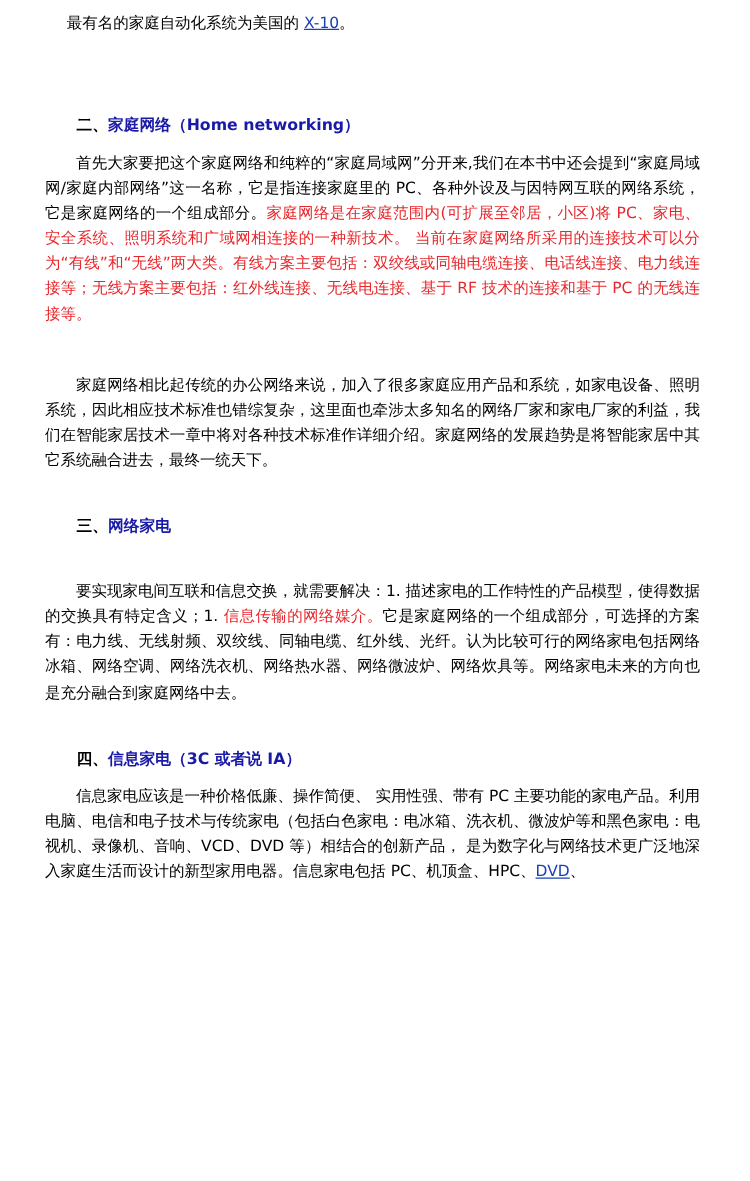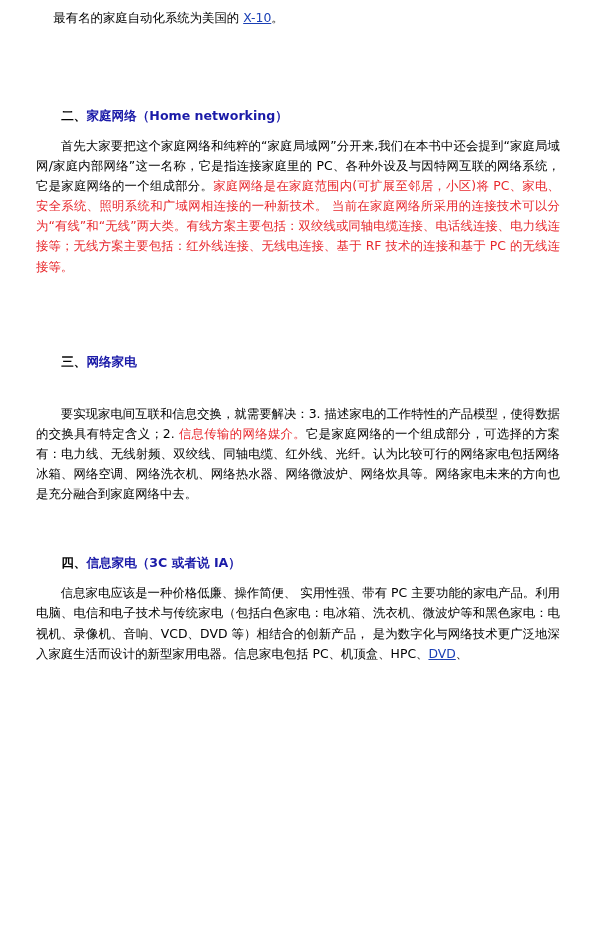--- a/index.html
+++ b/index.html
@@ -29,21 +29,21 @@
     text-justify: inter-ideograph;
     margin: 0 4px 11px 0;
   }
   .indent {
     text-indent: 2em;
   }
   .heading {
     font-size: 12.6px;
     font-weight: bold;
     color: #000000;
-    margin: 16px 0 10px 0;
+    margin: 0 0 10px 0;
     text-indent: 2em;
     line-height: 1.6;
   }
   .heading .hl {
     color: #1a1aa8;
   }
   .red {
     color: #e8272c;
   }
   .linkline {
@@ -74,29 +74,30 @@
   <p class="linkline"><span>最有名的家庭自动化系统为美国的 </span><span class="link">X-10</span><span>。</span></p>
 
   <div class="spacer-1"></div>
 
   <p class="heading"><span>二、</span><span class="hl">家庭网络（Home networking）</span></p>
 
   <p class="para indent"><span>首先大家要把这个家庭网络和纯粹的“家庭局域网”分开来,我们在本书中还会提到“家庭局域网/家庭内部网络”这一名称，它是指连接家庭里的 PC、各种外设及与因特网互联的网络系统，它是家庭网络的一个组成部分。</span><span class="red">家庭网络是在家庭范围内(可扩展至邻居，小区)将 PC、家电、安全系统、照明系统和广域网相连接的一种新技术。</span><span class="red"> 当前在家庭网络所采用的连接技术可以分为“有线”和“无线”两大类。有线方案主要包括：双绞线或同轴电缆连接、电话线连接、电力线连接等；无线方案主要包括：红外线连接、无线电连接、基于 RF 技术的连接和基于 PC 的无线连接等。</span></p>
 
   <div class="spacer-2"></div>
 
+  <p class="para indent"><span>家庭网络相比起传统的办公网络来说，加入了很多家庭应用产品和系统，如家电设备、照明系统，因此相应技术标准也错综复杂，这里面也牵涉太多知名的网络厂家和家电厂家的利益，我们在智能家居技术一章中将对各种技术标准作详细介绍。家庭网络的发展趋势是将智能家居中其它系统融合进去，最终一统天下。</span></p>
 
   <div class="spacer-3"></div>
 
   <p class="heading"><span>三、</span><span class="hl">网络家电</span></p>
 
 
   <div class="spacer-4"></div>
 
-  <p class="para indent"><span>要实现家电间互联和信息交换，就需要解决：3. 描述家电的工作特性的产品模型，使得数据的交换具有特定含义；2. </span><span class="red">信息传输的网络媒介。</span><span>它是家庭网络的一个组成部分，可选择的方案有：电力线、无线射频、双绞线、同轴电缆、红外线、光纤。认为比较可行的网络家电包括网络冰箱、网络空调、网络洗衣机、网络热水器、网络微波炉、网络炊具等。网络家电未来的方向也是充分融合到家庭网络中去。</span></p>
+  <p class="para indent"><span>要实现家电间互联和信息交换，就需要解决：1. 描述家电的工作特性的产品模型，使得数据的交换具有特定含义；1. </span><span class="red">信息传输的网络媒介。</span><span>它是家庭网络的一个组成部分，可选择的方案有：电力线、无线射频、双绞线、同轴电缆、红外线、光纤。认为比较可行的网络家电包括网络冰箱、网络空调、网络洗衣机、网络热水器、网络微波炉、网络炊具等。网络家电未来的方向也是充分融合到家庭网络中去。</span></p>
 
   <div class="spacer-5"></div>
 
   <p class="heading"><span>四、</span><span class="hl">信息家电（3C 或者说 IA）</span></p>
 
   <p class="para indent"><span>信息家电应该是一种价格低廉、操作简便、 实用性强、带有 PC 主要功能的家电产品。利用电脑、电信和电子技术与传统家电（包括白色家电：电冰箱、洗衣机、微波炉等和黑色家电：电视机、录像机、音响、VCD、DVD 等）相结合的创新产品， 是为数字化与网络技术更广泛地深入家庭生活而设计的新型家用电器。信息家电包括 PC、机顶盒、HPC、</span><span class="link">DVD</span><span>、</span></p>
 
 </div>
 
 </body></html>

